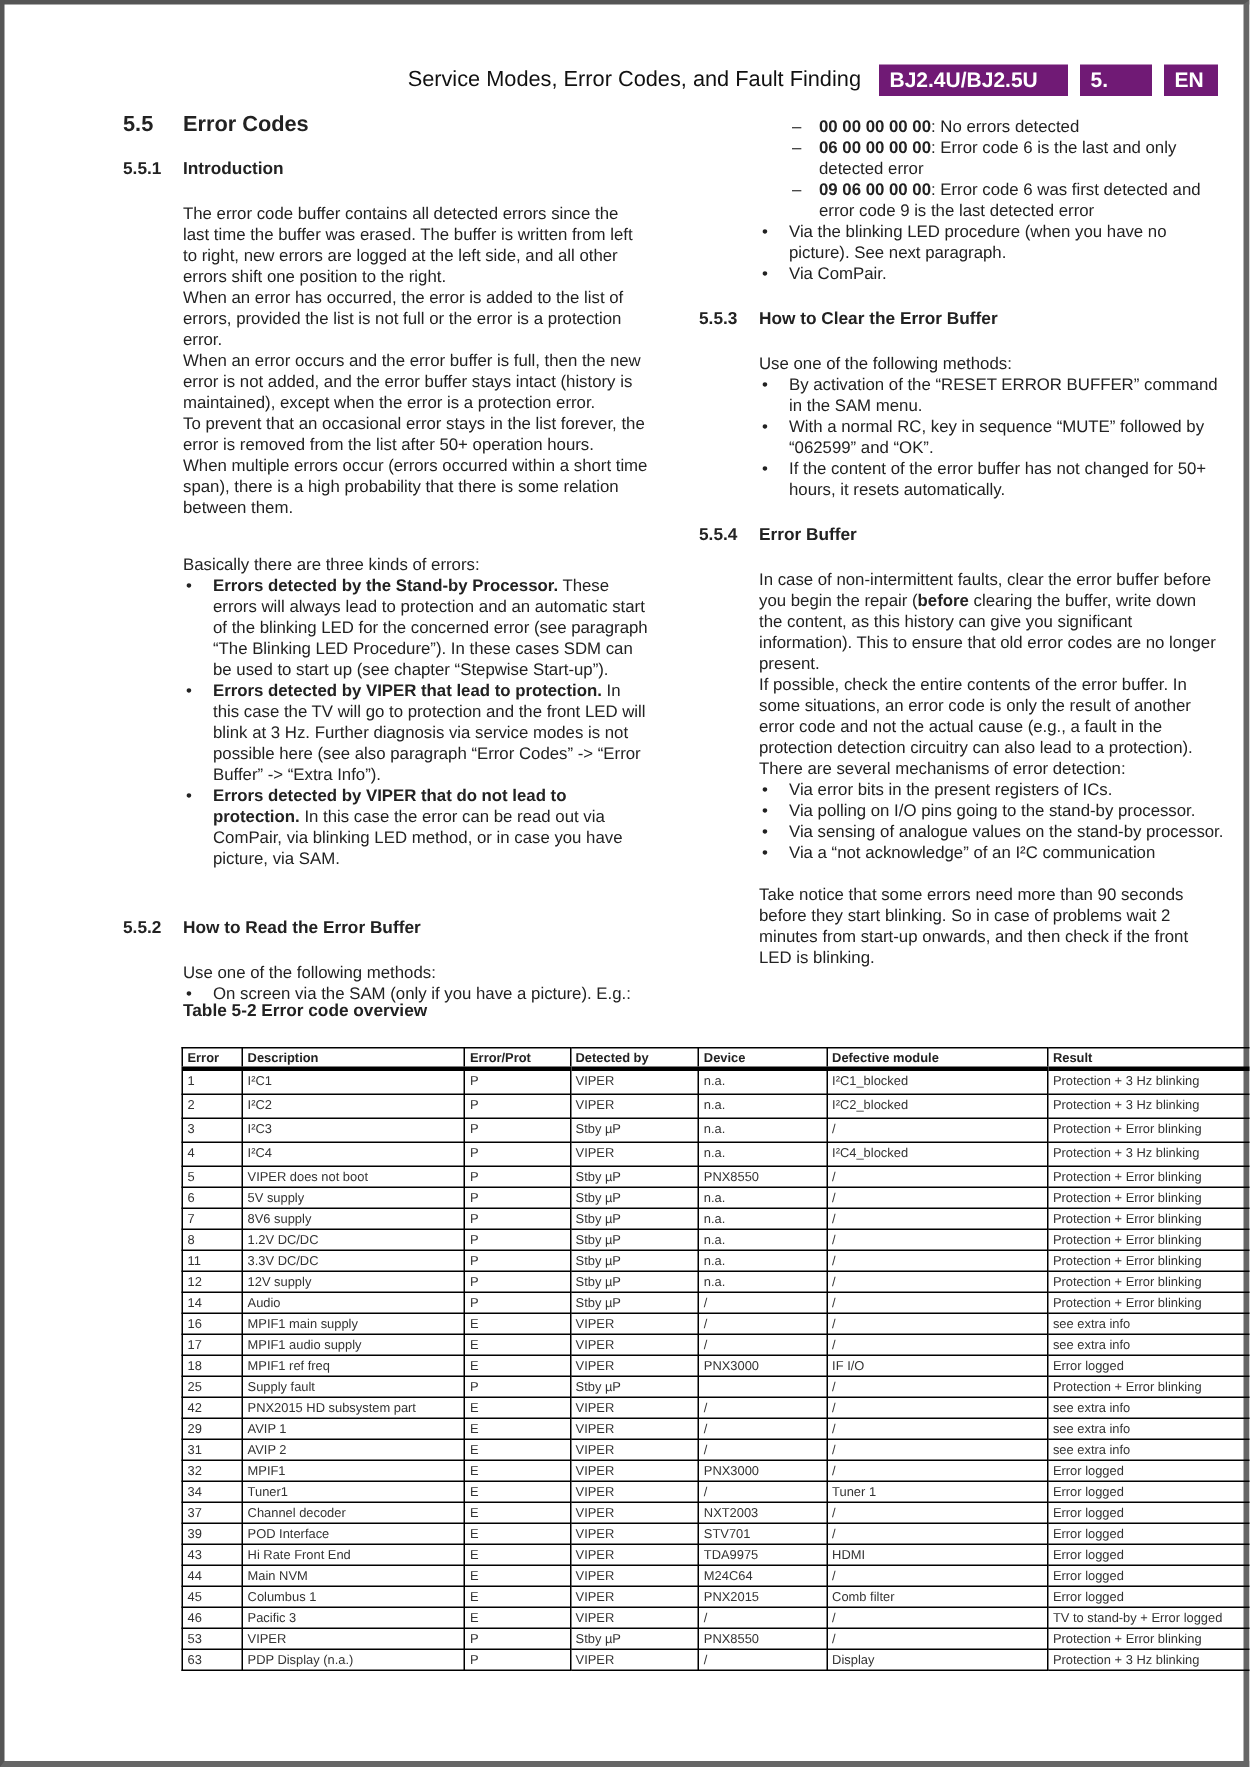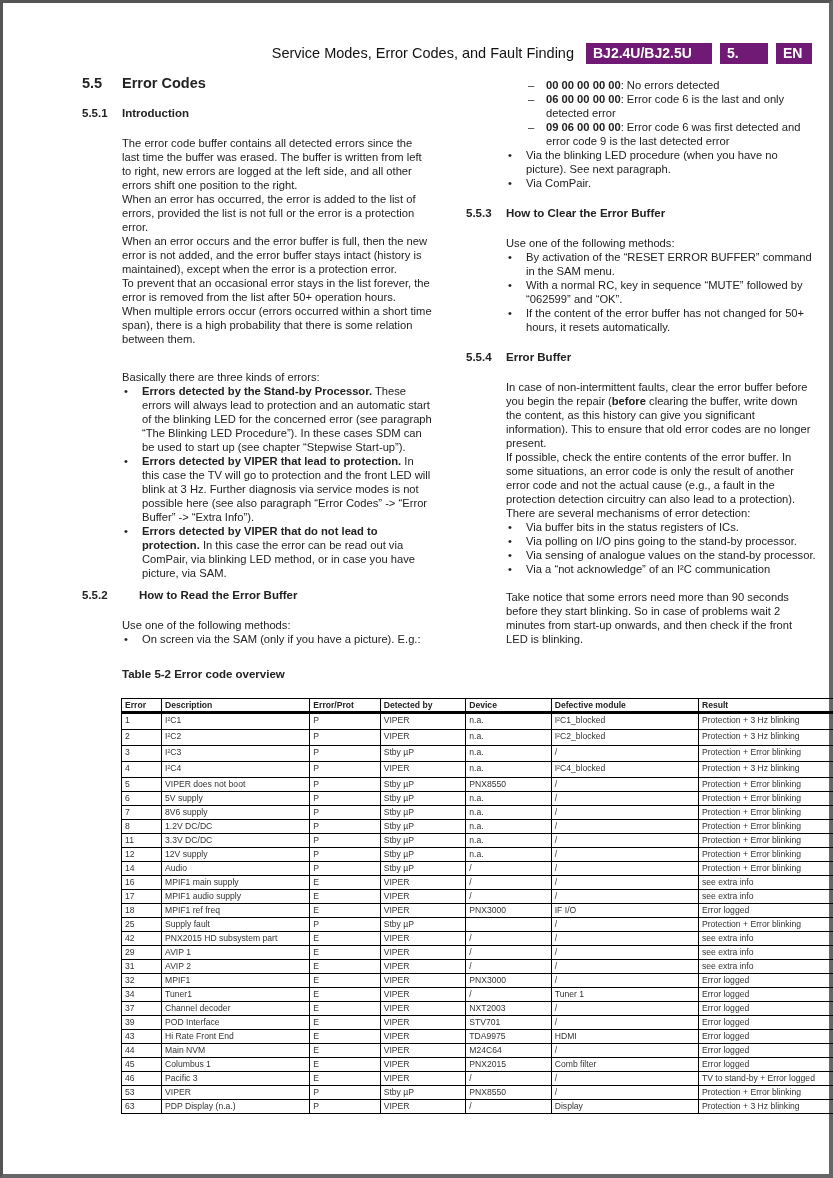--- a/index.html
+++ b/index.html
@@ -83,21 +83,21 @@
     <p>When an error occurs and the error buffer is full, then the new error is not added, and the error buffer stays intact (history is maintained), except when the error is a protection error.</p>
     <p>To prevent that an occasional error stays in the list forever, the error is removed from the list after 50+ operation hours.</p>
     <p>When multiple errors occur (errors occurred within a short time span), there is a high probability that there is some relation between them.</p>
     <p style="margin-top:24px;">Basically there are three kinds of errors:</p>
     <ul>
       <li><span class="bul">•</span><b>Errors detected by the Stand-by Processor.</b><span> These errors will always lead to protection and an automatic start of the blinking LED for the concerned error (see paragraph “The Blinking LED Procedure”). In these cases SDM can be used to start up (see chapter “Stepwise Start-up”).</span></li>
       <li><span class="bul">•</span><b>Errors detected by VIPER that lead to protection.</b><span> In this case the TV will go to protection and the front LED will blink at 3 Hz. Further diagnosis via service modes is not possible here (see also paragraph “Error Codes” -&gt; “Error Buffer” -&gt; “Extra Info”).</span></li>
       <li><span class="bul">•</span><b>Errors detected by VIPER that do not lead to protection.</b><span> In this case the error can be read out via ComPair, via blinking LED method, or in case you have picture, via SAM.</span></li>
     </ul>
   </div>
-  <div class="h3" style="margin-top:8px;margin-bottom:16px;gap:17px;">
+  <div class="h3" style="margin-top:32px;margin-bottom:16px;">
     <span class="num">5.5.2</span>
     <span>How to Read the Error Buffer</span>
   </div>
   <div class="body">
     <p>Use one of the following methods:</p>
     <ul>
       <li><span class="bul">•</span><span>On screen via the SAM (only if you have a picture). E.g.:</span></li>
     </ul>
   </div>
 </div>
@@ -128,21 +128,21 @@
 
   <div class="h3" style="margin-top:16px;margin-bottom:16px;">
     <span class="num">5.5.4</span>
     <span>Error Buffer</span>
   </div>
   <div class="body">
     <p><span>In case of non-intermittent faults, clear the error buffer before you begin the repair (</span><b>before</b><span> clearing the buffer, write down the content, as this history can give you significant information). This to ensure that old error codes are no longer present.</span></p>
     <p>If possible, check the entire contents of the error buffer. In some situations, an error code is only the result of another error code and not the actual cause (e.g., a fault in the protection detection circuitry can also lead to a protection).</p>
     <p>There are several mechanisms of error detection:</p>
     <ul>
-      <li><span class="bul">•</span><span>Via buffer bits in the status registers of ICs.</span></li>
+      <li><span class="bul">•</span><span>Via error bits in the present registers of ICs.</span></li>
       <li><span class="bul">•</span><span>Via polling on I/O pins going to the stand-by processor.</span></li>
       <li><span class="bul">•</span><span>Via sensing of analogue values on the stand-by processor.</span></li>
       <li><span class="bul">•</span><span>Via a “not acknowledge” of an I²C communication</span></li>
     </ul>
     <p style="margin-top:14px;">Take notice that some errors need more than 90 seconds before they start blinking. So in case of problems wait 2 minutes from start-up onwards, and then check if the front LED is blinking.</p>
   </div>
 </div>
 
 <div class="table-title">Table 5-2 Error code overview</div>
 

